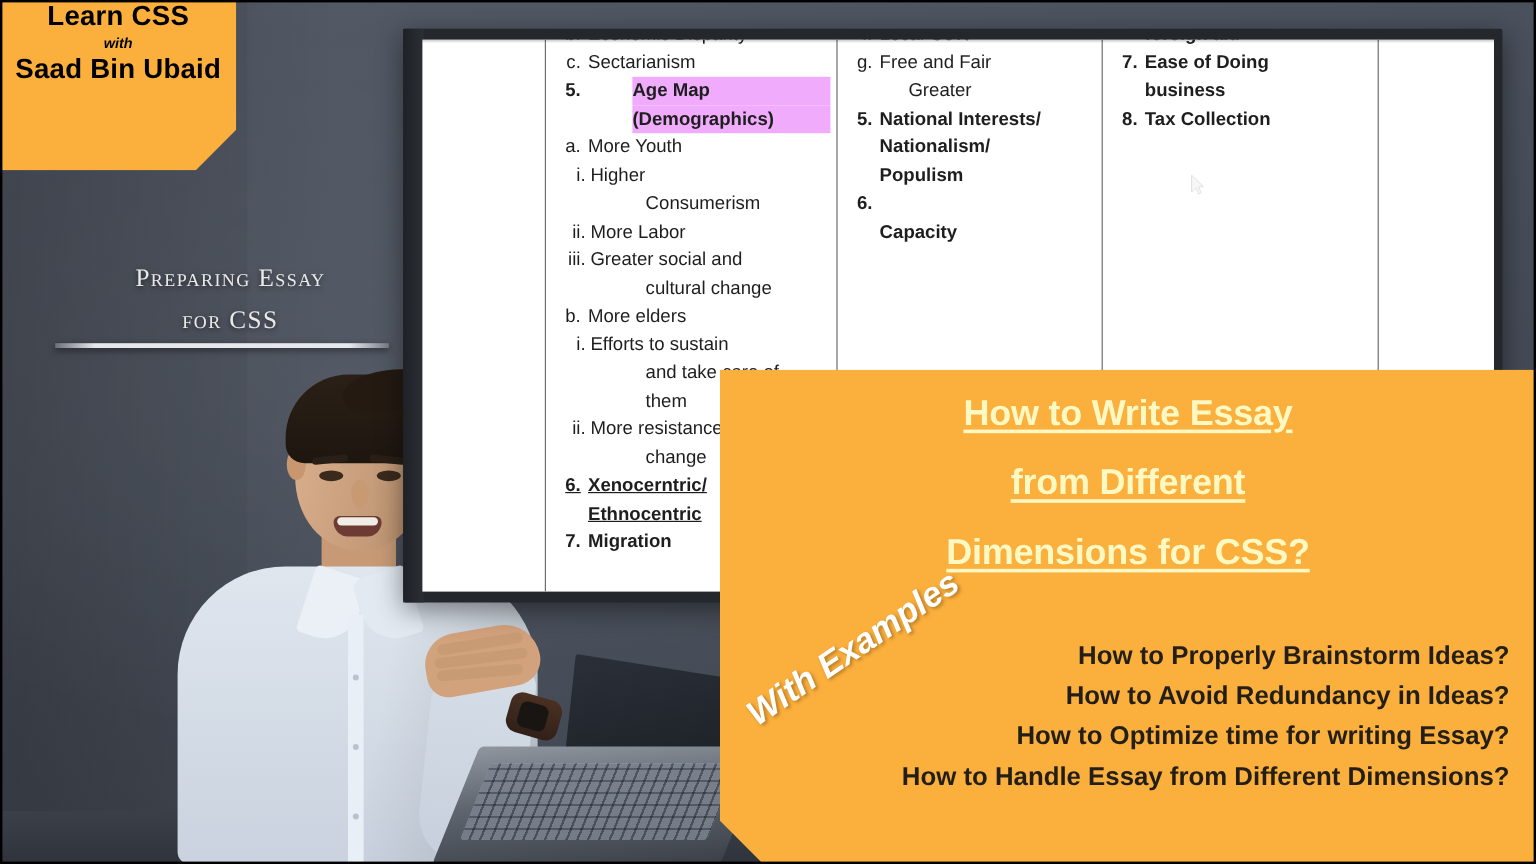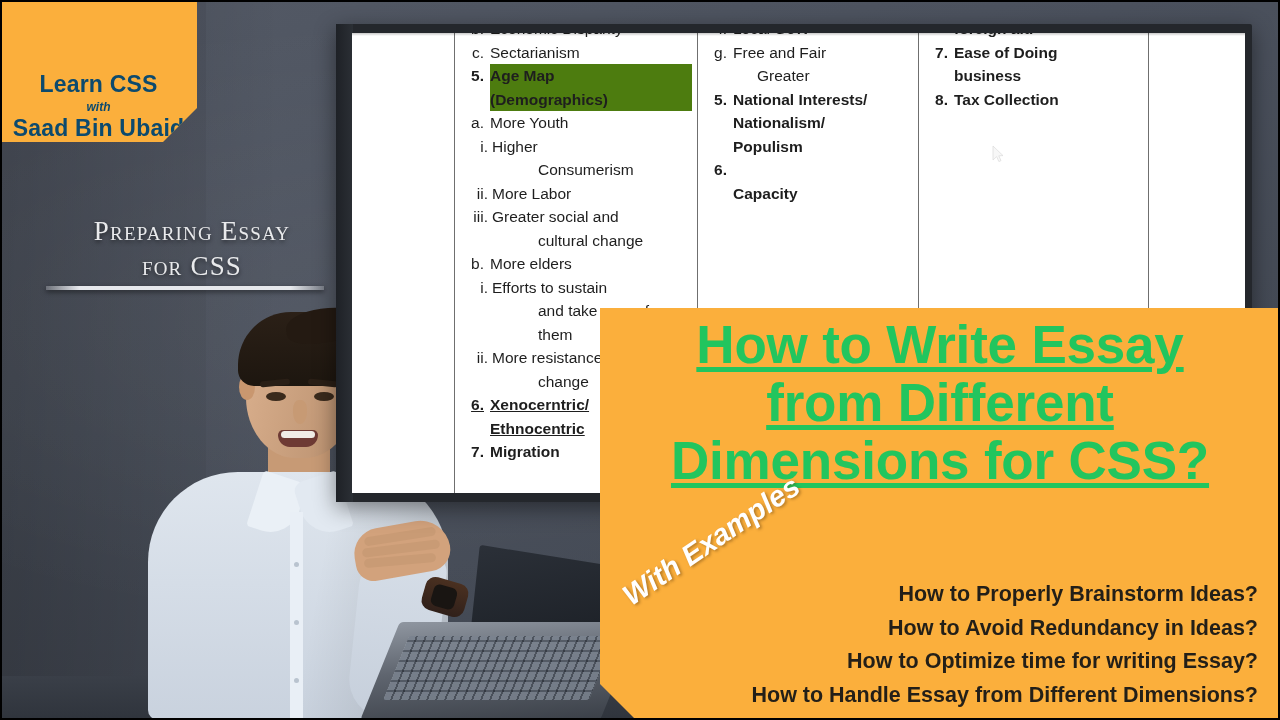--- a/index.html
+++ b/index.html
@@ -32,45 +32,45 @@
   .doc-cols{position:absolute;left:0;top:0;width:893px;height:460px;}
   .vline{position:absolute;top:0;width:1px;height:460px;background:#6f6f6f;}
 
   .col{position:absolute;top:0;font-size:15.5px;line-height:23.5px;color:#1e1e1e;
        font-family:"Liberation Sans",sans-serif;}
   .li{position:relative;display:flex;align-items:flex-start;}
   .mk{flex:0 0 auto;text-align:right;}
   .tx{flex:1 1 auto;}
   .b{font-weight:bold;}
   .u{text-decoration:underline;}
-  .hl{background:#4d7c0f;}
+  .hl{background:#f0abfc;margin-left:37px;}
 
   
   .lvl1 .mk{width:20px;padding-right:6px;}
   .lvl2 .mk{width:20px;padding-right:6px;}
   .lvl3 .mk{width:24px;padding-right:4px;}
   .cont1{padding-left:26px;}
   .cont2{padding-left:50px;}
   .cont3{padding-left:74px;}
 
   .cursor{position:absolute;left:640px;top:112px;width:12px;height:18px;opacity:.35;}
 
   
   .badge{position:absolute;left:0;top:0;width:197px;height:142px;background:#FBAF3C;
     clip-path:polygon(0 0,197px 0,197px 108px,163px 142px,0 142px);
-    display:flex;flex-direction:column;align-items:center;justify-content:flex-end;
-    color:#0c4a6e;}
+    display:flex;flex-direction:column;align-items:center;justify-content:flex-start;
+    color:#000000;}
   .badge .l1{font-size:23px;font-weight:bold;letter-spacing:.2px;}
   .badge .l2{font-size:12px;font-style:italic;font-weight:bold;margin:2px 0 1px;}
   .badge .l3{font-size:23px;font-weight:bold;letter-spacing:.2px;}
 
   
   .slide-title{position:absolute;left:42px;top:214px;width:300px;text-align:center;
     color:#e9eaec;font-family:"Liberation Serif",serif;}
-  .slide-title .t{font-size:27px;font-variant:small-caps;letter-spacing:1.2px;line-height:35px;
+  .slide-title .t{font-size:21px;font-variant:small-caps;letter-spacing:1.2px;line-height:35px;
     text-shadow:0 2px 4px rgba(0,0,0,.55);}
   .slide-rule{position:absolute;left:46px;top:286px;width:278px;height:4px;
     background:linear-gradient(90deg,rgba(230,232,236,.25),#e6e8ec 12%,#e6e8ec 88%,rgba(230,232,236,.25));
     box-shadow:0 2px 5px rgba(0,0,0,.5);}
 
   
   .person{position:absolute;left:118px;top:300px;width:360px;height:420px;}
   .neck{position:absolute;left:150px;top:128px;width:62px;height:70px;background:#c79a75;border-radius:18px;}
   .shirt{position:absolute;left:30px;top:172px;width:300px;height:248px;
     background:linear-gradient(180deg,#dfe6ee 0%,#d5dde7 45%,#c9d2de 100%);
@@ -124,30 +124,30 @@
     background:repeating-linear-gradient(90deg,#b8bec6 0 7px,#6d737c 7px 9px),
                repeating-linear-gradient(0deg,#aab0b8 0 8px,#70767f 8px 10px);
     background-blend-mode:multiply;transform:skewX(-22deg);opacity:.85;border-radius:3px;}
   .laptop-screen{position:absolute;left:475px;top:556px;width:150px;height:92px;
     background:linear-gradient(160deg,#2b3038,#1a1e24);transform:skewY(9deg) skewX(-6deg);border-radius:3px;}
 
   
   .orange-panel{position:absolute;left:600px;top:308px;width:680px;height:412px;background:#FBAF3C;
     clip-path:polygon(0 0,680px 0,680px 412px,36px 412px,0 376px);}
   .big-title{position:absolute;left:624px;top:316px;width:632px;text-align:center;
-    color:#22c55e;font-weight:bold;font-size:53px;line-height:58px;letter-spacing:-.2px;}
+    color:#fef9c3;font-weight:bold;font-size:30px;line-height:58px;letter-spacing:-.2px;}
   .big-title span{text-decoration:underline;text-underline-offset:4px;}
 
   .with-ex{position:absolute;left:620px;top:520px;width:230px;height:140px;}
   .with-ex span{position:absolute;left:6px;top:62px;transform:rotate(-34deg);transform-origin:left center;
     color:#fff;font-size:29px;font-weight:bold;font-style:italic;white-space:nowrap;
     text-shadow:1px 2px 3px rgba(90,55,10,.45);}
 
   .qlist{position:absolute;right:22px;top:530px;width:640px;text-align:right;
-    color:#231f18;font-weight:bold;font-size:21.5px;line-height:33.5px;margin-top:48px;}
+    color:#231f18;font-weight:bold;font-size:21.5px;line-height:33.5px;}
 
   .frame-border{position:absolute;inset:0;border:2px solid #000;pointer-events:none;}
 </style>
 </head>
 <body>
 
 <div class="stage">
 
   <div class="bg-wall"></div>
   <div class="bg-wall-left"></div>

